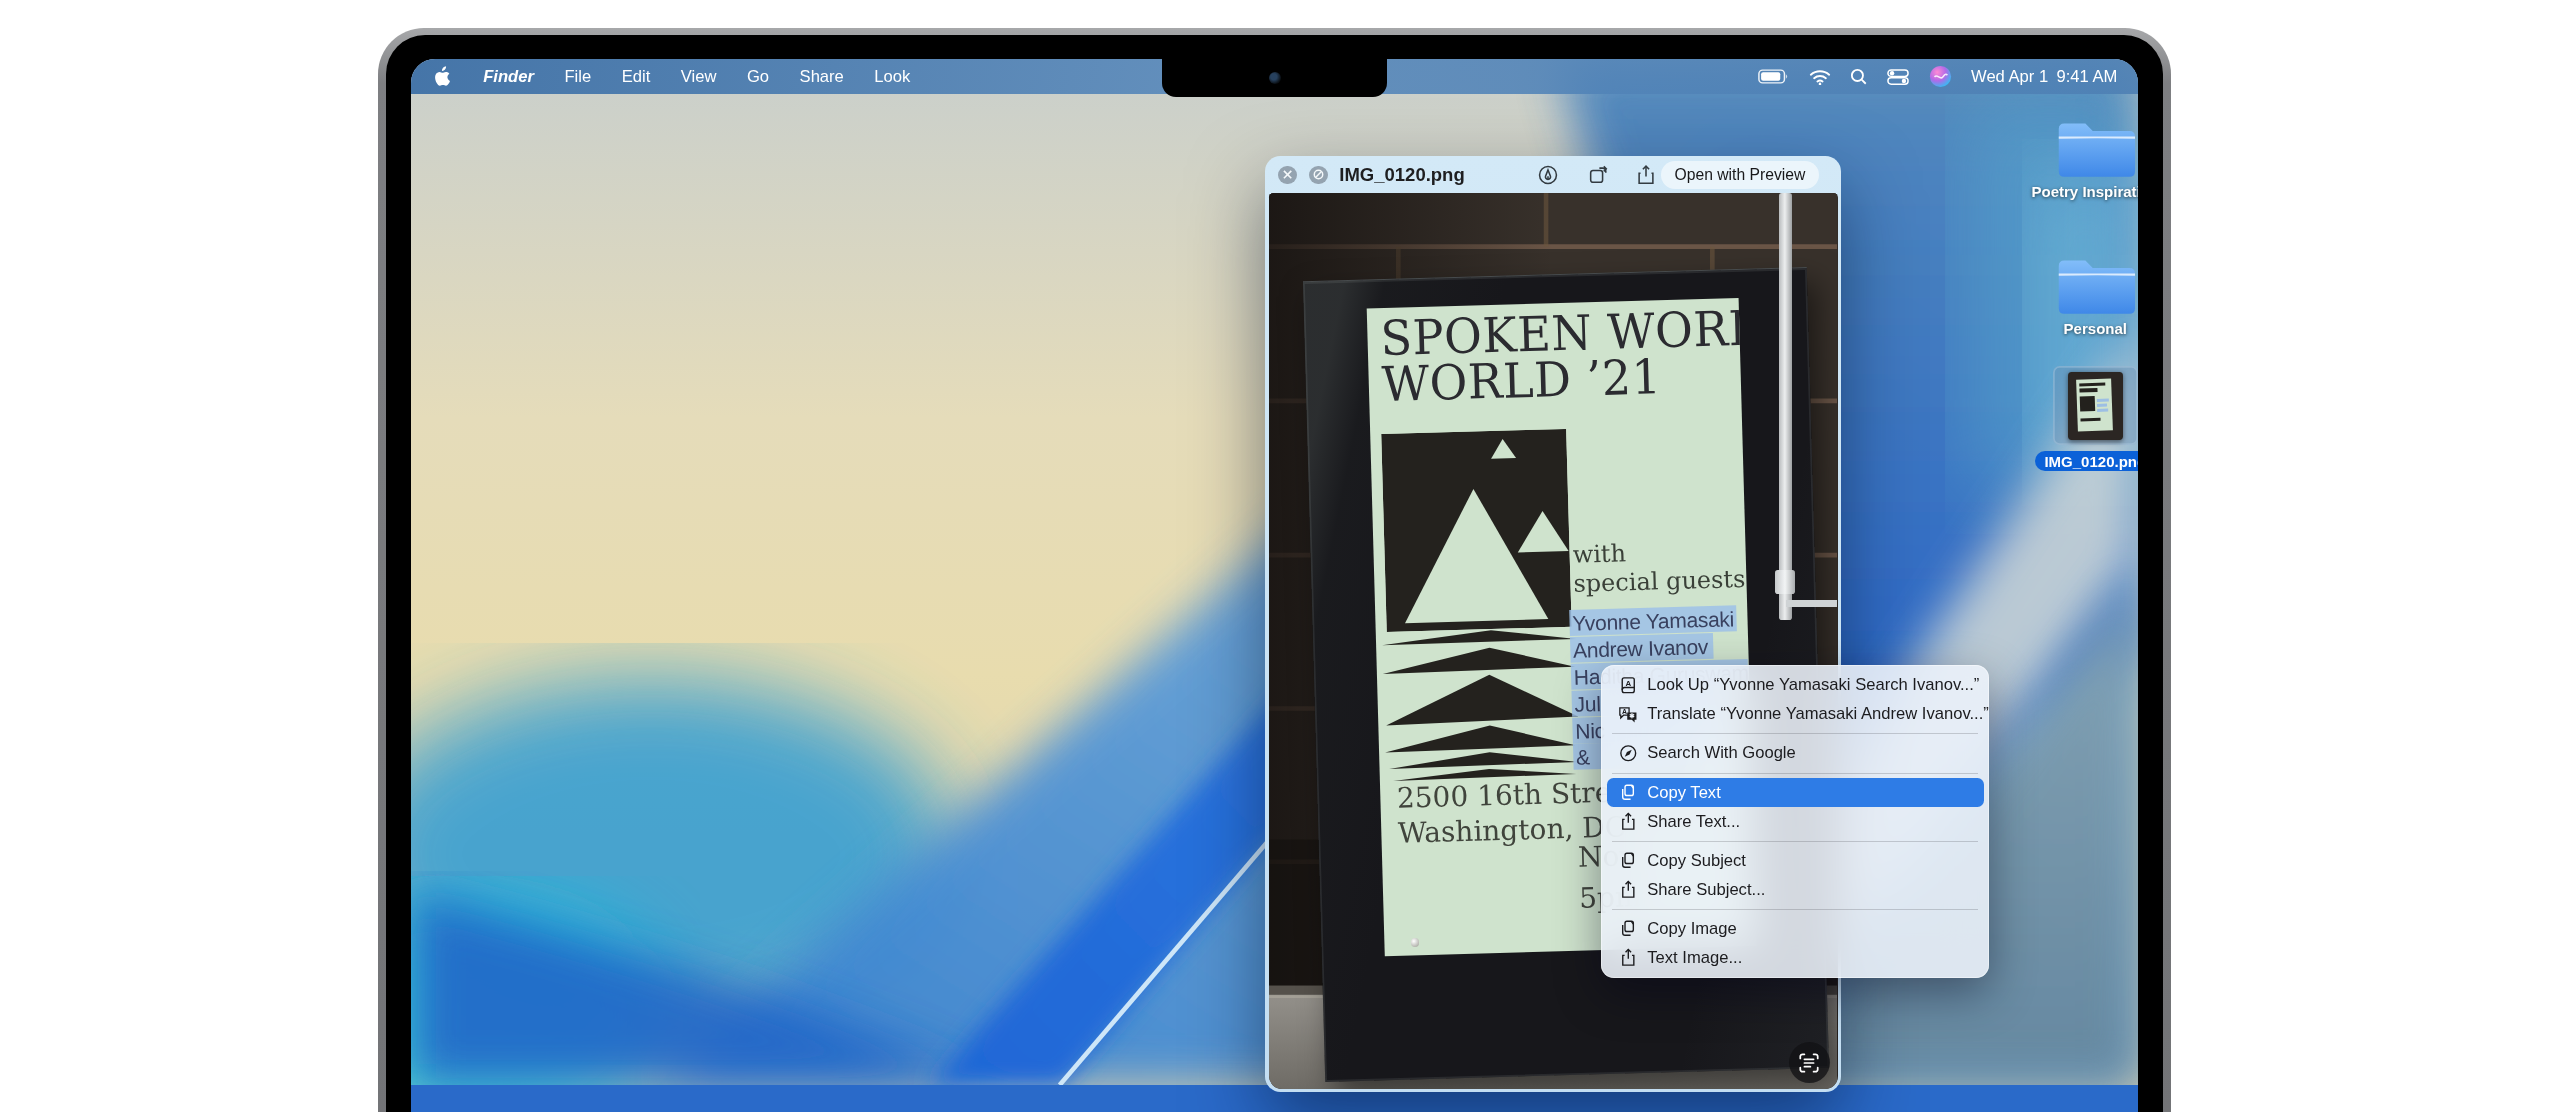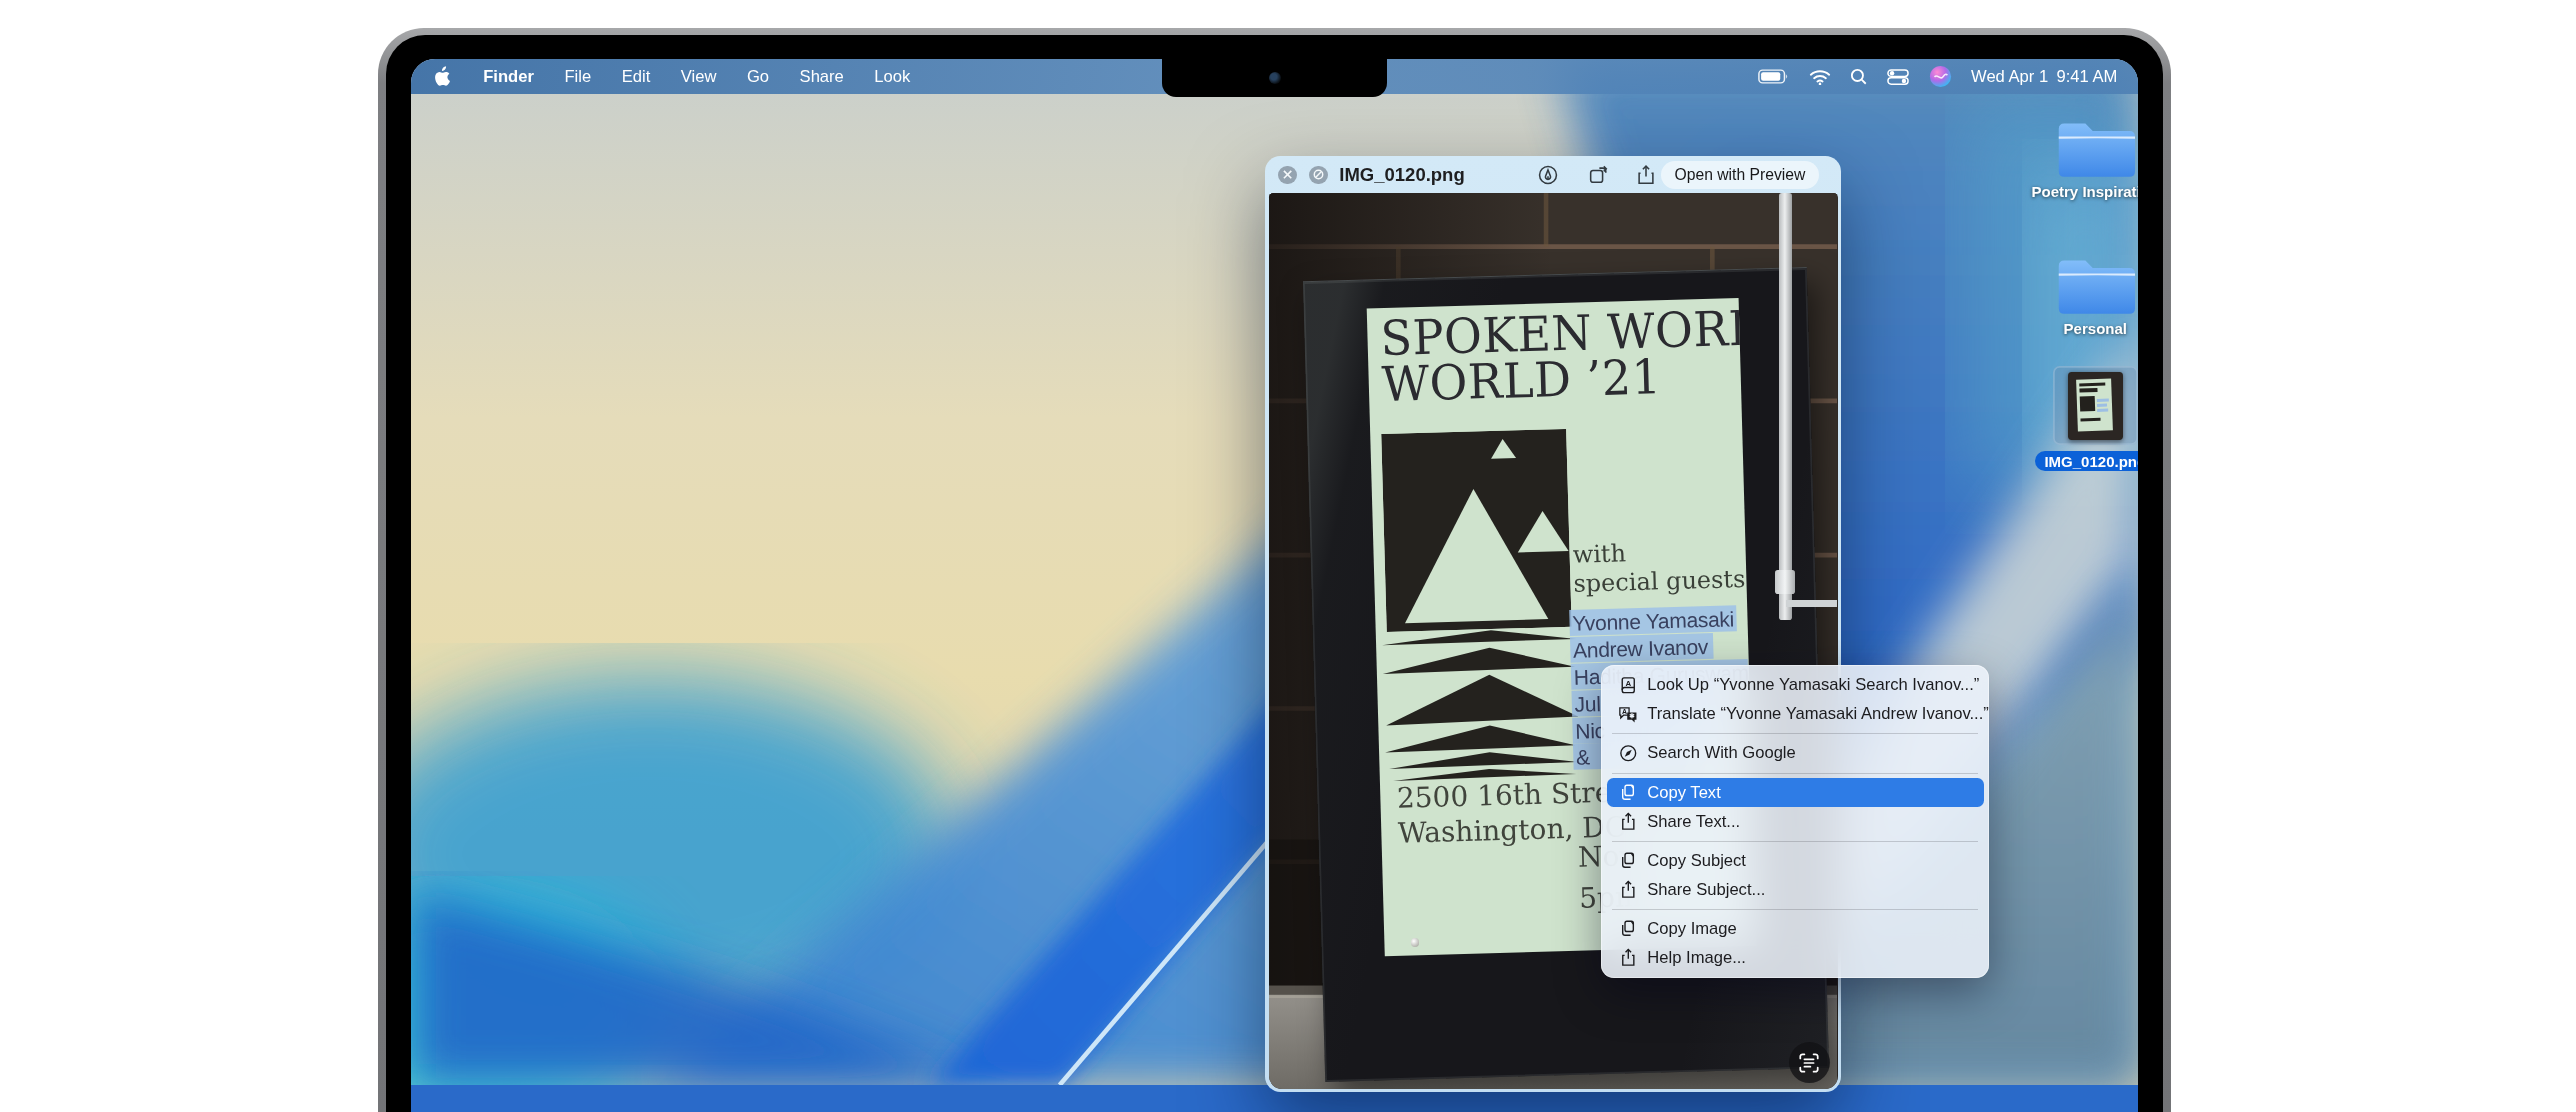--- a/index.html
+++ b/index.html
@@ -11,21 +11,21 @@
   .bezel{position:absolute;left:8.3px;top:7.4px;right:8.3px;bottom:0;border-radius:39px 39px 0 0;background:#000;}
   .screen{position:absolute;left:25px;top:24px;right:25px;bottom:0;border-radius:24px 24px 0 0;overflow:hidden;background:#2a6ac9;}
   .wallpaper{position:absolute;left:0;top:0;width:1727px;height:1026px;}
   
   .menubar{position:absolute;left:0;top:0;width:100%;height:35px;display:flex;align-items:center;
            background:linear-gradient(90deg,rgba(62,112,166,.95),rgba(84,134,186,.88) 45%,rgba(78,128,180,.9));
            color:#fff;font-size:16.6px;font-weight:500;z-index:5;}
   .mb-left{display:flex;align-items:center;gap:30.5px;padding-left:22px;}
   .mb-left .apple{margin-right:1.8px;display:flex;}
   .mb-item{cursor:default;}
-  .mb-item.app{font-weight:700;}
+  .mb-item.app{font-weight:700;font-style:italic;}
   .mb-right{margin-left:auto;display:flex;align-items:center;gap:19.4px;padding-right:20.3px;}
   .clock{display:flex;gap:8.3px;font-weight:500;}
   .notch{position:absolute;left:751px;top:0;width:225px;height:38px;background:#000;border-radius:0 0 14px 14px;z-index:6;}
   .camera{position:absolute;left:50%;top:13px;width:12px;height:12px;margin-left:-5.5px;border-radius:50%;
           background:radial-gradient(circle at 40% 40%,#27415e 0 30%,#0a0f14 70%);}
   
   .dicon{position:absolute;width:148px;display:flex;flex-direction:column;align-items:center;z-index:4;}
   .dicon .lbl{margin-top:5.5px;font-size:15px;font-weight:700;color:#fff;text-shadow:0 0.9px 3.7px rgba(0,0,0,.65);text-align:center;}
   .dicon .lbl.pill{background:#0b61d8;border-radius:10.2px;padding:1.8px 9.2px;text-shadow:none;}
   .thumb-sel{width:85px;height:79px;border-radius:6.5px;background:rgba(105,140,175,.38);
@@ -478,21 +478,21 @@
             <span>Copy Image</span>
           </div>
           <div class="mi">
             <span class="ic">
               <svg width="16.6" height="18.5" viewBox="0 0 18 20" fill="none" stroke="currentColor" stroke-width="1.5">
                 <path d="M5 8 H3 v10.5 h12 V8 h-2"></path>
                   <line x1="9" y1="1.5" x2="9" y2="11.5"></line>
                   <path d="M6 4.5 L9 1.5 L12 4.5"></path>
               </svg>
             </span>
-            <span>Help Image...</span>
+            <span>Text Image...</span>
           </div>
         </div>
 
       </div>
     </div>
   </div>
 </div>
 
 
 </body></html>

